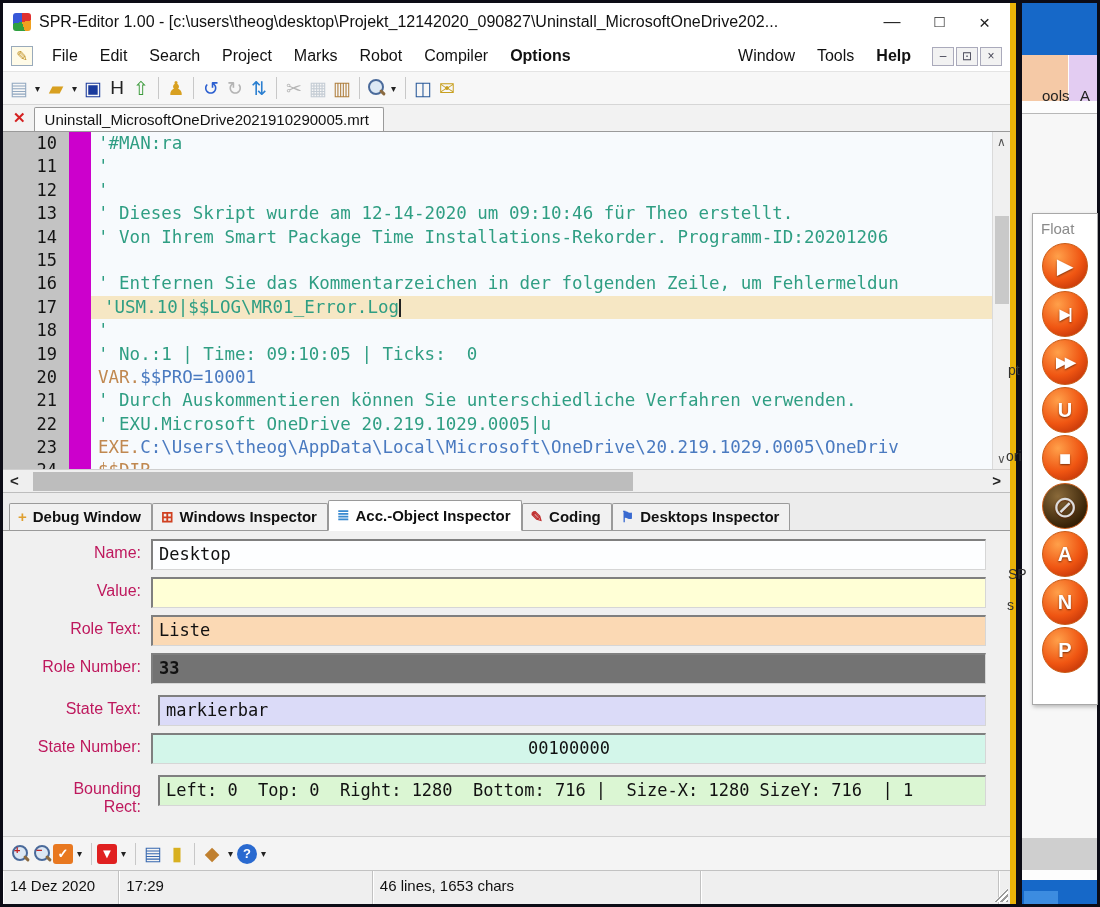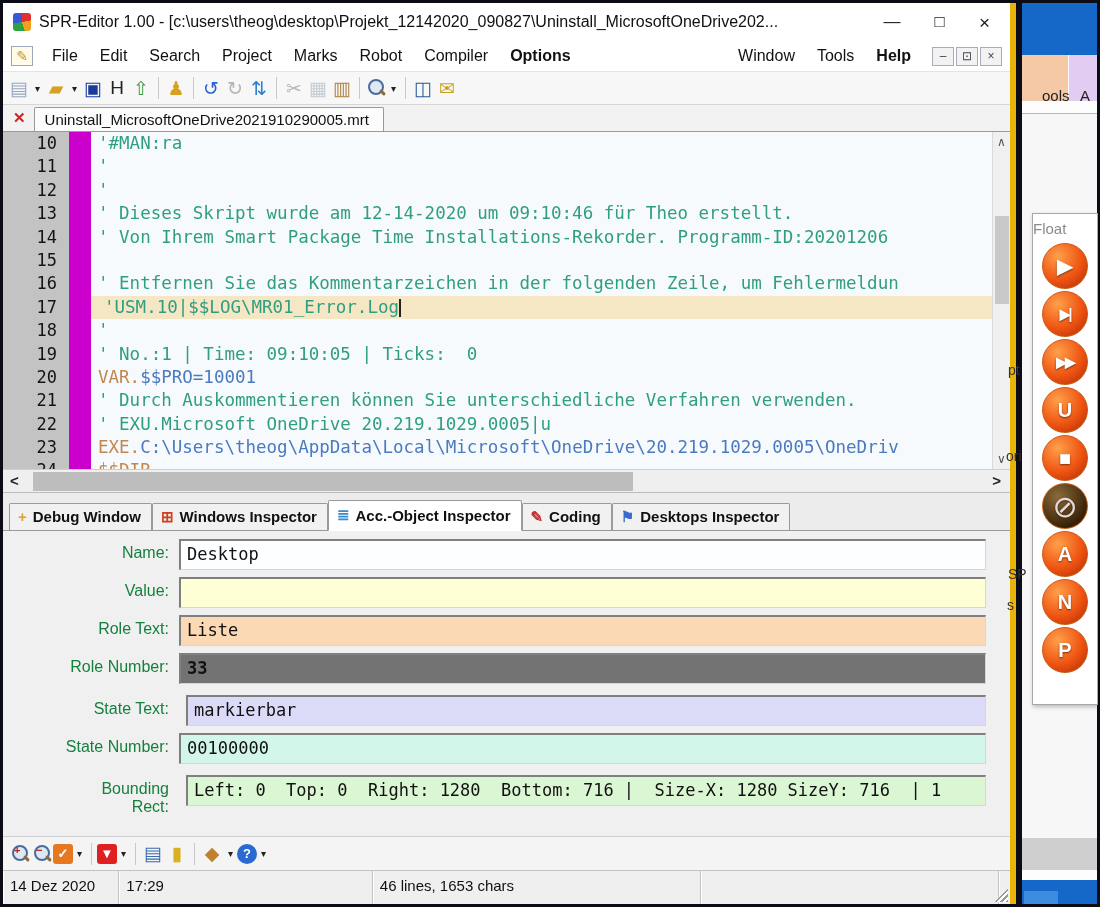--- a/index.html
+++ b/index.html
@@ -16,21 +16,21 @@
   .bg-line { position:absolute; left:0; top:110px; width:100%; height:1px; background:#b8b8b8; }
   .bg-light { position:absolute; left:0; top:111px; width:100%; height:724px; background:#f7f7f7; }
   .bg-gray-strip { position:absolute; left:0; top:835px; width:100%; height:32px; background:#cfcfcf; }
   .bg-blue-bottom { position:absolute; left:0; top:877px; width:100%; height:24px; background:#1668c8; }
   .bg-blue-chip { position:absolute; left:2px; top:888px; width:34px; height:13px; background:#3c8ce0; }
   .fragment { position:absolute; font-size:14px; color:#333; z-index:6; }
 
   
   .float-panel { position:absolute; left:1032px; top:213px; width:66px; height:492px; background:#fff;
                  border:1px solid #a8a8a8; box-shadow:1px 2px 4px rgba(0,0,0,.25); z-index:7; }
-  .float-title { font-size:15px; color:#8a8a8a; padding:6px 0 4px 0; }
+  .float-title { font-size:15px; color:#8a8a8a; padding:6px 0 4px 8px; }
   .fbtn { width:46px; height:46px; border-radius:50%; margin:2px auto; display:flex; align-items:center; justify-content:center;
           background:radial-gradient(circle at 34% 28%, #ffa04a, #ef5512 55%, #b52c06 95%);
           border:1px solid #c85a14; color:#fff; font-weight:bold; font-size:20px;
           text-shadow:0 1px 2px rgba(90,30,0,.8); cursor:pointer; }
   .fbtn.small-glyph { font-size:14px; letter-spacing:-2px; }
   .fbtn.dark { background:radial-gradient(circle at 34% 28%, #8a6a3a, #3a2408 70%, #1c1000); color:#ddd; font-size:30px; font-weight:normal; }
 
   
   .app { position:absolute; left:3px; top:3px; width:1013px; height:901px; background:#fff;
          display:flex; flex-direction:column; border-right:6px solid #eab308; }
@@ -99,21 +99,21 @@
                border-bottom:1px solid #9a9a9a; flex:0 0 auto; }
   .itab { display:flex; align-items:center; gap:6px; font-size:15px; font-weight:600; color:#111;
           background:#f1f1f1; border:1px solid #9a9a9a; border-bottom:none; padding:4px 10px 5px 8px;
           height:27px; cursor:pointer; border-radius:2px 2px 0 0; }
   .itab.active { background:#fff; height:31px; position:relative; z-index:2; margin-bottom:-1px; border-bottom:1px solid #fff; }
   .itab .ticon { font-size:15px; }
 
   .insp-form { height:305px; background:#f0f0f0; padding:8px 24px 0 0; flex:0 0 auto; }
   .frow { display:flex; margin-bottom:7px; }
   .frow.gap1 { margin-top:11px;gap:7px; }
-  .flabel { width:176px; flex:0 0 auto; text-align:right; padding:5px 10px 0 0; font-size:16px; color:#15803d; }
+  .flabel { width:148px; flex:0 0 auto; text-align:right; padding:5px 10px 0 0; font-size:16px; color:#be185d; }
   .flabel span.wrap { display:inline-block; width:86px; text-align:right; }
   .ffield { flex:1; height:31px; border-top:2px solid #7f7f7f; border-left:2px solid #7f7f7f;
             border-right:1px solid #d6d6d6; border-bottom:1px solid #d6d6d6;
             font-family:"DejaVu Sans Mono", monospace; font-size:17px; color:#111;
             padding:3px 6px; white-space:pre; overflow:hidden; }
 
   .bottom-toolbar { height:34px; background:#f4f4f4; border-top:1px solid #d0d0d0; display:flex; align-items:center;
                     padding:0 6px; flex:0 0 auto; }
   .statusbar { flex:1; background:#efefef; border-top:1px solid #c2c2c2; display:flex; font-size:15px; color:#111;
                position:relative; }
@@ -321,21 +321,21 @@
         <div class="frow">
           <div class="flabel"><span>Role Number:</span></div>
           <div class="ffield" style="background: #737373; font-weight: bold;">33</div>
         </div>
         <div class="frow gap1">
           <div class="flabel"><span>State Text:</span></div>
           <div class="ffield" style="background: rgb(219, 219, 248);">markierbar</div>
         </div>
         <div class="frow">
           <div class="flabel"><span>State Number:</span></div>
-          <div class="ffield" style="background: rgb(211, 246, 234);">00100000</div>
+          <div class="ffield" style="background: rgb(211, 246, 234); text-align: center;">00100000</div>
         </div>
         <div class="frow gap1">
           <div class="flabel"><span class="wrap">Bounding Rect:</span></div>
           <div class="ffield" style="background: rgb(219, 246, 211);">Left: 0  Top: 0  Right: 1280  Bottom: 716 |  Size-X: 1280 SizeY: 716  | 1</div>
         </div>
       </div>
 
     <div class="bottom-toolbar" id="bottom-toolbar">
         <div class="lens">
           <span class="badge">+</span>

